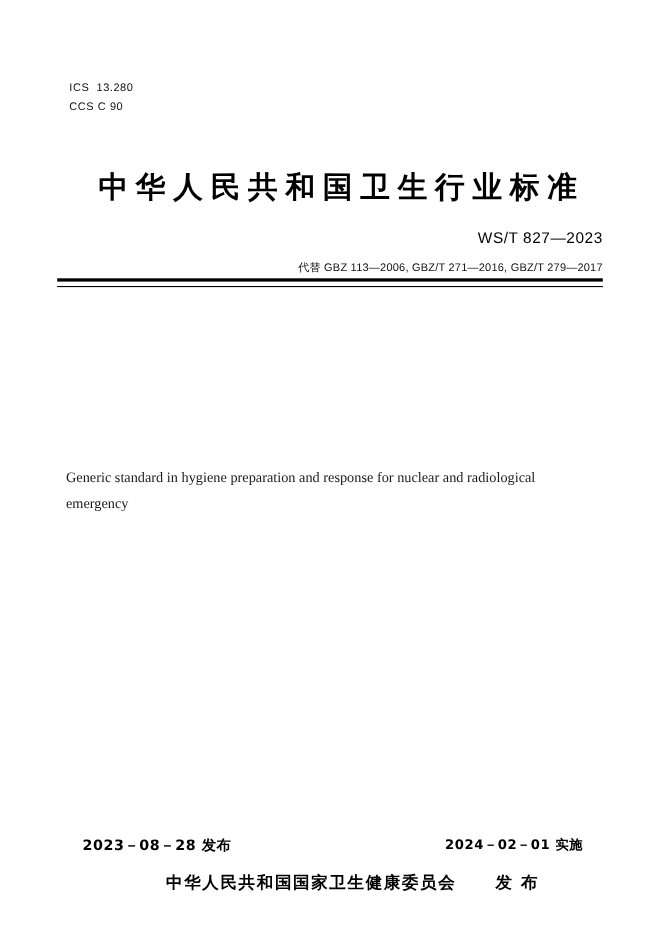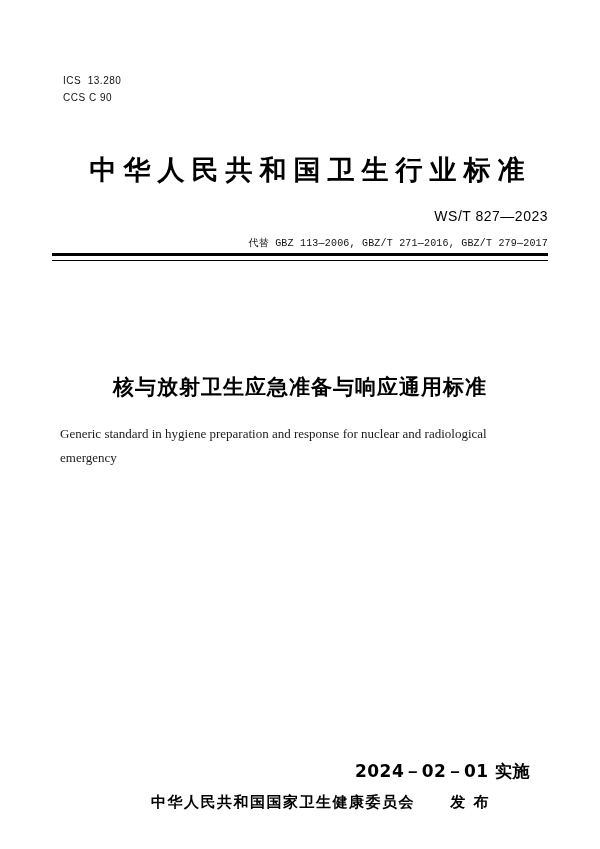--- a/index.html
+++ b/index.html
@@ -72,21 +72,21 @@
     right: 52px;
     top: 160px;
     font-family: "Liberation Sans", sans-serif;
     font-size: 14px;
     letter-spacing: 0.5px;
   }
   .replaces {
     position: absolute;
     right: 52px;
     top: 188px;
-    font-family: Liberation Mono, monospace;
+    font-family: Liberation Sans, sans-serif;
     font-size: 10px;
     letter-spacing: 0.2px;
     text-align: left;
     color: #111;
   }
 
   
   .rule-thick {
     position: absolute;
     left: 52px;
@@ -137,21 +137,21 @@
     font-weight: bold;
     font-size: 13px;
     letter-spacing: 0.5px;
   }
   .date-impl {
     position: absolute;
     right: 70px;
     top: 712px;
     font-family: "DejaVu Sans", sans-serif;
     font-weight: bold;
-    font-size: 17px;
+    font-size: 12px;
     letter-spacing: 0.5px;
   }
 
   
   .publisher {
     position: absolute;
     left: 0;
     right: 0;
     top: 745px;
     text-align: center;
@@ -178,26 +178,26 @@
 
 
   <div class="cn-standard-title">中华人民共和国卫生行业标准</div>
 
   <div class="std-number">WS/T 827—2023</div>
   <div class="replaces">代替 GBZ 113—2006, GBZ/T 271—2016, GBZ/T 279—2017</div>
 
   <div class="rule-thick"></div>
   <div class="rule-thin"></div>
 
-  <div class="doc-title-cn">核与放射卫生应急准备与响应通用标准</div>
   <div class="doc-title-en">
     <span>Generic standard in hygiene preparation and response for nuclear and radiological</span>
     <span>emergency</span>
   </div>
 
+  <div class="date-issue">2023－08－28 发布</div>
   <div class="date-impl">2024－02－01 实施</div>
 
   <div class="publisher">
     <span>中华人民共和国国家卫生健康委员会</span>
     <span class="gap"></span>
     <span>发 布</span>
   </div>
 
 </div>
 

